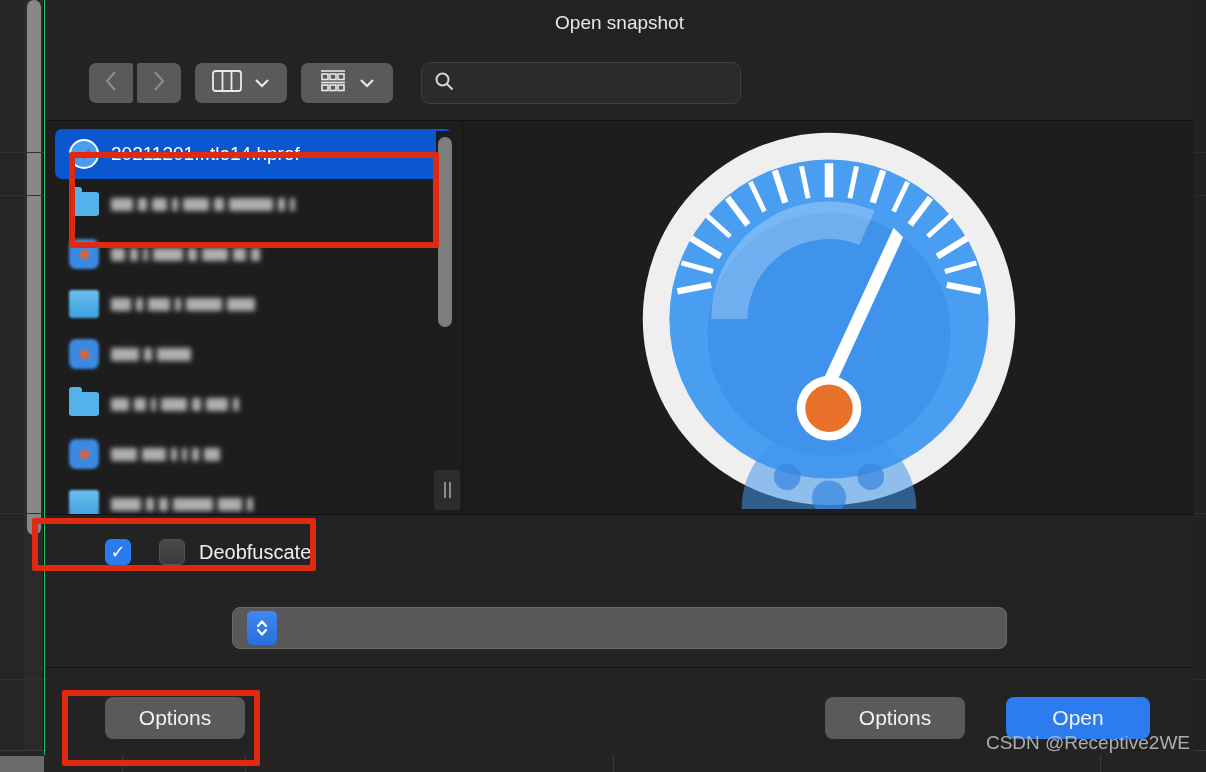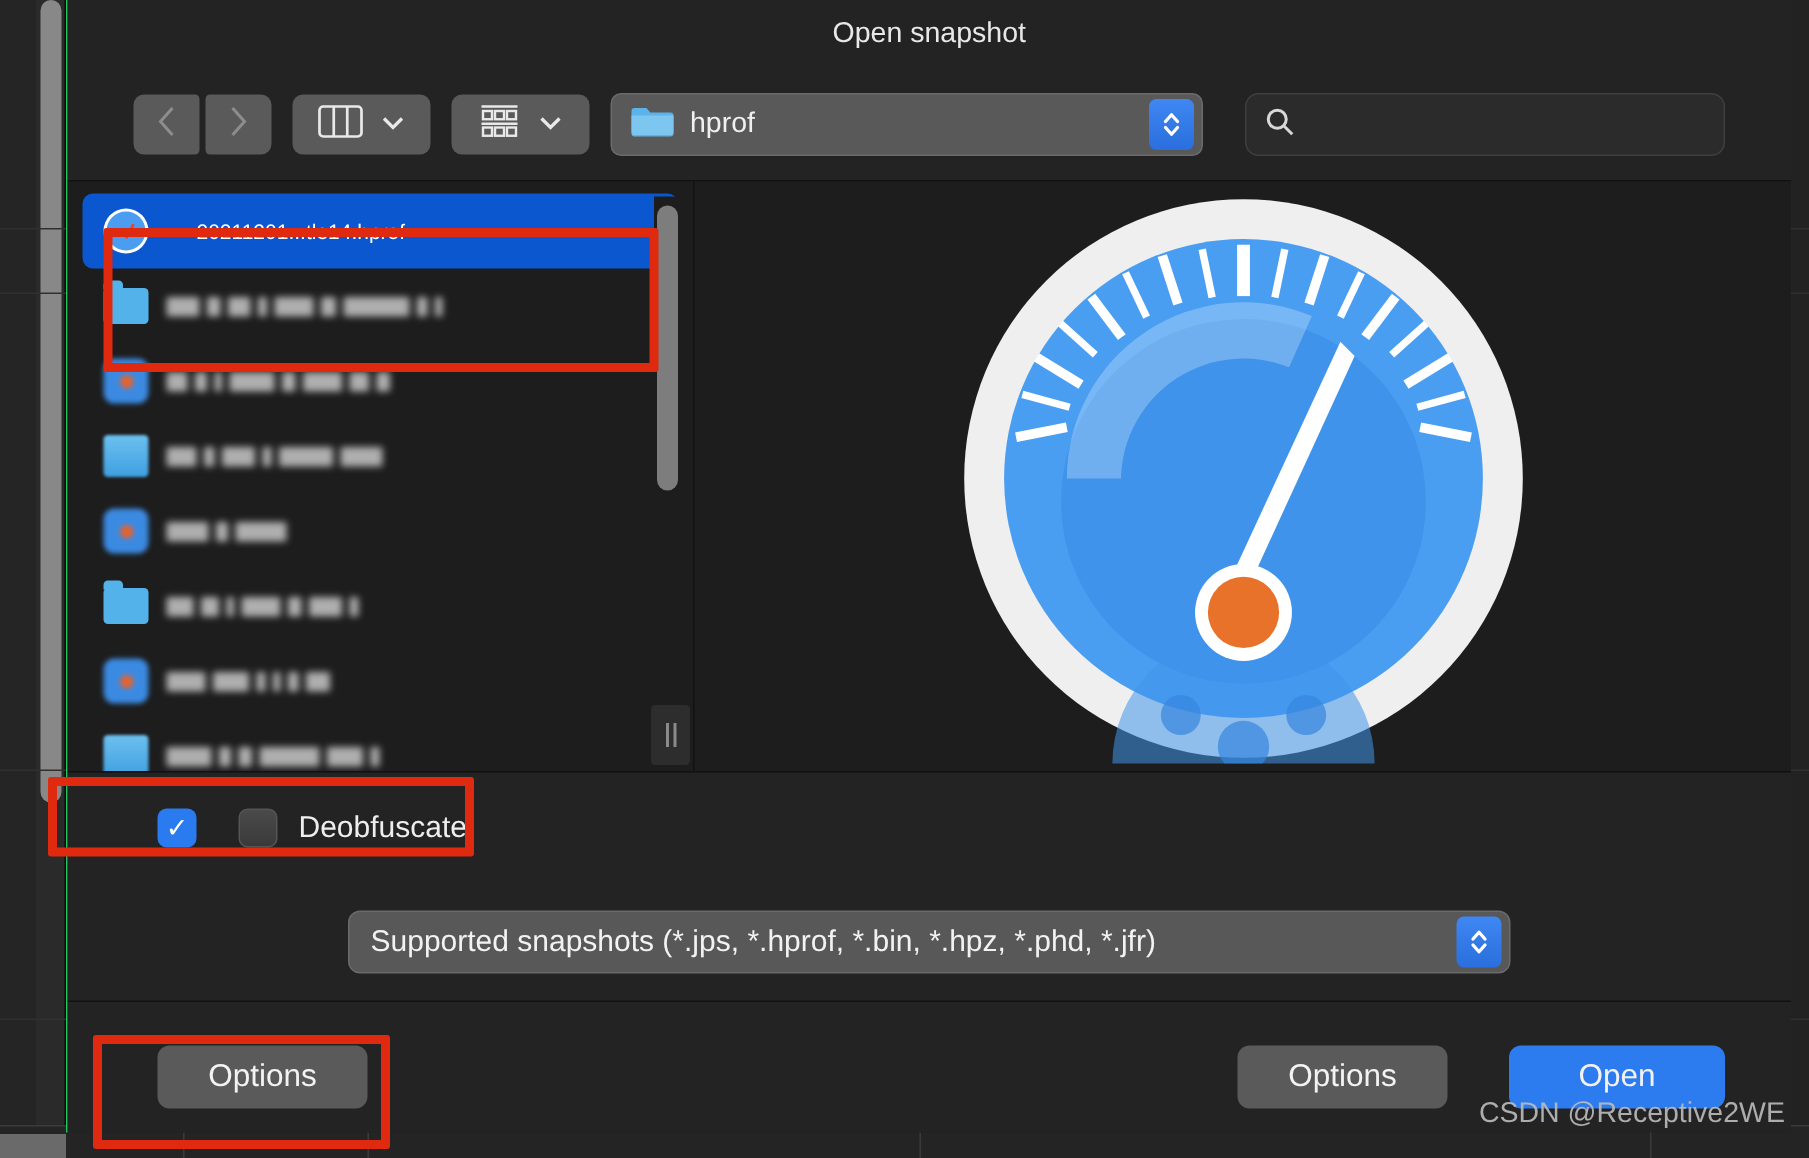--- a/index.html
+++ b/index.html
@@ -190,24 +190,23 @@
     display: flex;
     align-items: center;
     padding: 0 10px 0 14px;
     gap: 12px;
     margin: 0 10px;
     border-radius: 7px;
   }
   .filerow.selected { background: #0a57d0; }
   .filerow .fname {
     color: #ffffff;
-    font-size: 14px;
+    font-size: 19px;
     white-space: nowrap;
     overflow: hidden;
-    margin-left: 20px;
   }
   
   .blurname {
     height: 14px;
     filter: blur(2.4px);
     opacity: .82;
     display: flex;
     align-items: center;
   }
   .blurname i {
@@ -458,35 +457,20 @@
             <rect x="19" y="16" width="6" height="5.5"></rect>
         </svg>
       </span>
       <span>
         <svg width="16" height="10" viewBox="0 0 16 10" fill="none" stroke="currentColor" stroke-width="2.2">
             <path d="M2 2 L8 8 L14 2"></path>
           </svg>
       </span>
     </div>
 
-    <div class="pathbar">
-      <span>
-        <svg width="30" height="24" viewBox="0 0 30 24">
-          <path d="M1 5 a2 2 0 0 1 2-2 h8 l2.5 3 H27 a2 2 0 0 1 2 2 v12 a2 2 0 0 1-2 2 H3 a2 2 0 0 1-2-2 Z" fill="#5cb3ea"></path>
-          <path d="M1 8 h28 v11 a2 2 0 0 1-2 2 H3 a2 2 0 0 1-2-2 Z" fill="#7cc6f0"></path>
-        </svg>
-      </span>
-      <span class="path-label">hprof</span>
-      <span class="stepper">
-        <svg width="14" height="20" viewBox="0 0 14 20" fill="none" stroke="#fff" stroke-width="2.2" stroke-linecap="round" stroke-linejoin="round">
-          <path d="M3 8 L7 3.5 L11 8"></path>
-            <path d="M3 12 L7 16.5 L11 12"></path>
-        </svg>
-      </span>
-    </div>
 
     <div class="searchbox">
       <span>
         <svg width="20" height="20" viewBox="0 0 20 20" fill="none" stroke="#d8d8d8" stroke-width="2">
           <circle cx="8.5" cy="8.5" r="6"></circle>
             <path d="M13 13 L18.5 18.5"></path>
         </svg>
       </span>
     </div>
   </div>
@@ -646,21 +630,20 @@
       <span class="cbox on">✓</span>
     </div>
     <div class="checkitem">
       <span class="cbox off"></span>
       <span class="lbl">Deobfuscate</span>
     </div>
   </div>
 
   <div class="filterrow">
     <div class="filterselect">
-      <span class="fs-label">Supported snapshots (*.jps, *.hprof, *.bin, *.hpz, *.phd, *.jfr)</span>
       <span class="stepper">
         <svg width="14" height="20" viewBox="0 0 14 20" fill="none" stroke="#fff" stroke-width="2.2" stroke-linecap="round" stroke-linejoin="round">
           <path d="M3 8 L7 3.5 L11 8"></path>
             <path d="M3 12 L7 16.5 L11 12"></path>
         </svg>
       </span>
     </div>
   </div>
 
   <div class="footer">

